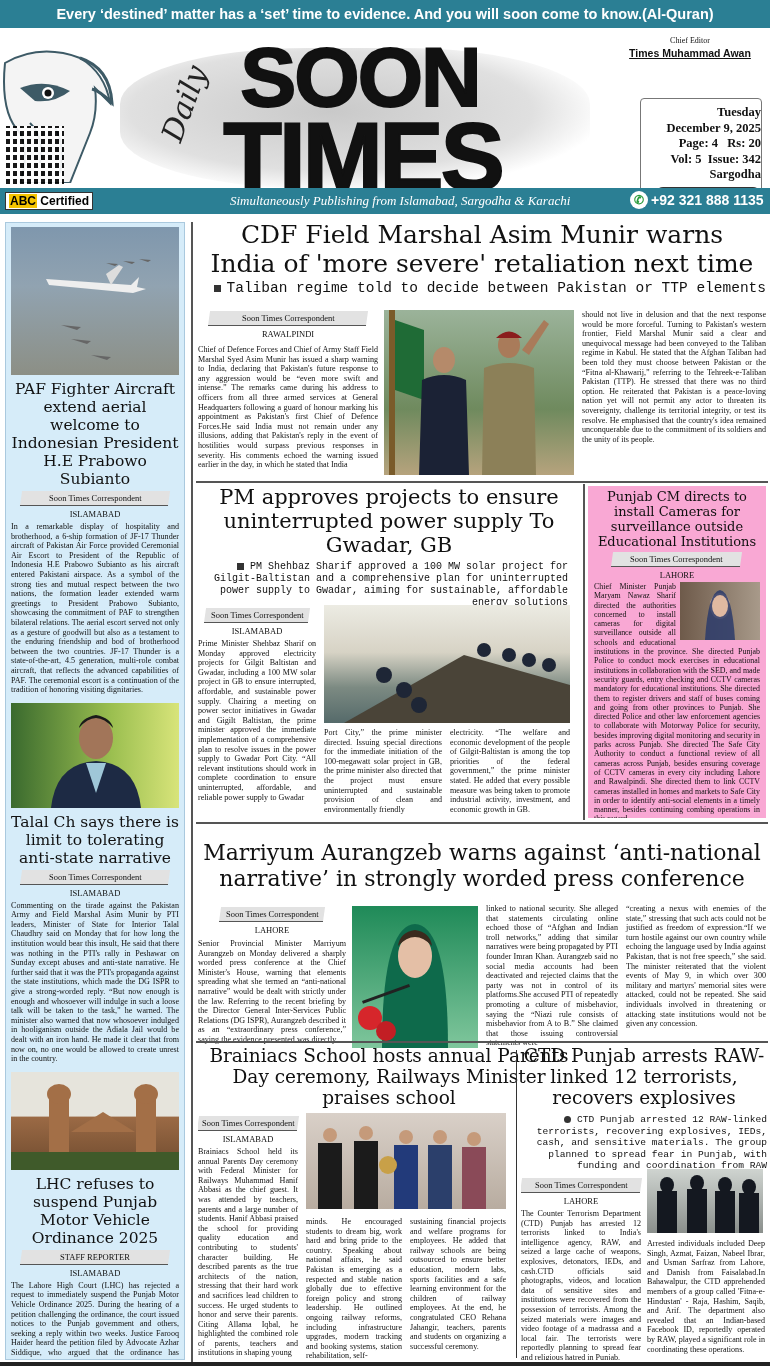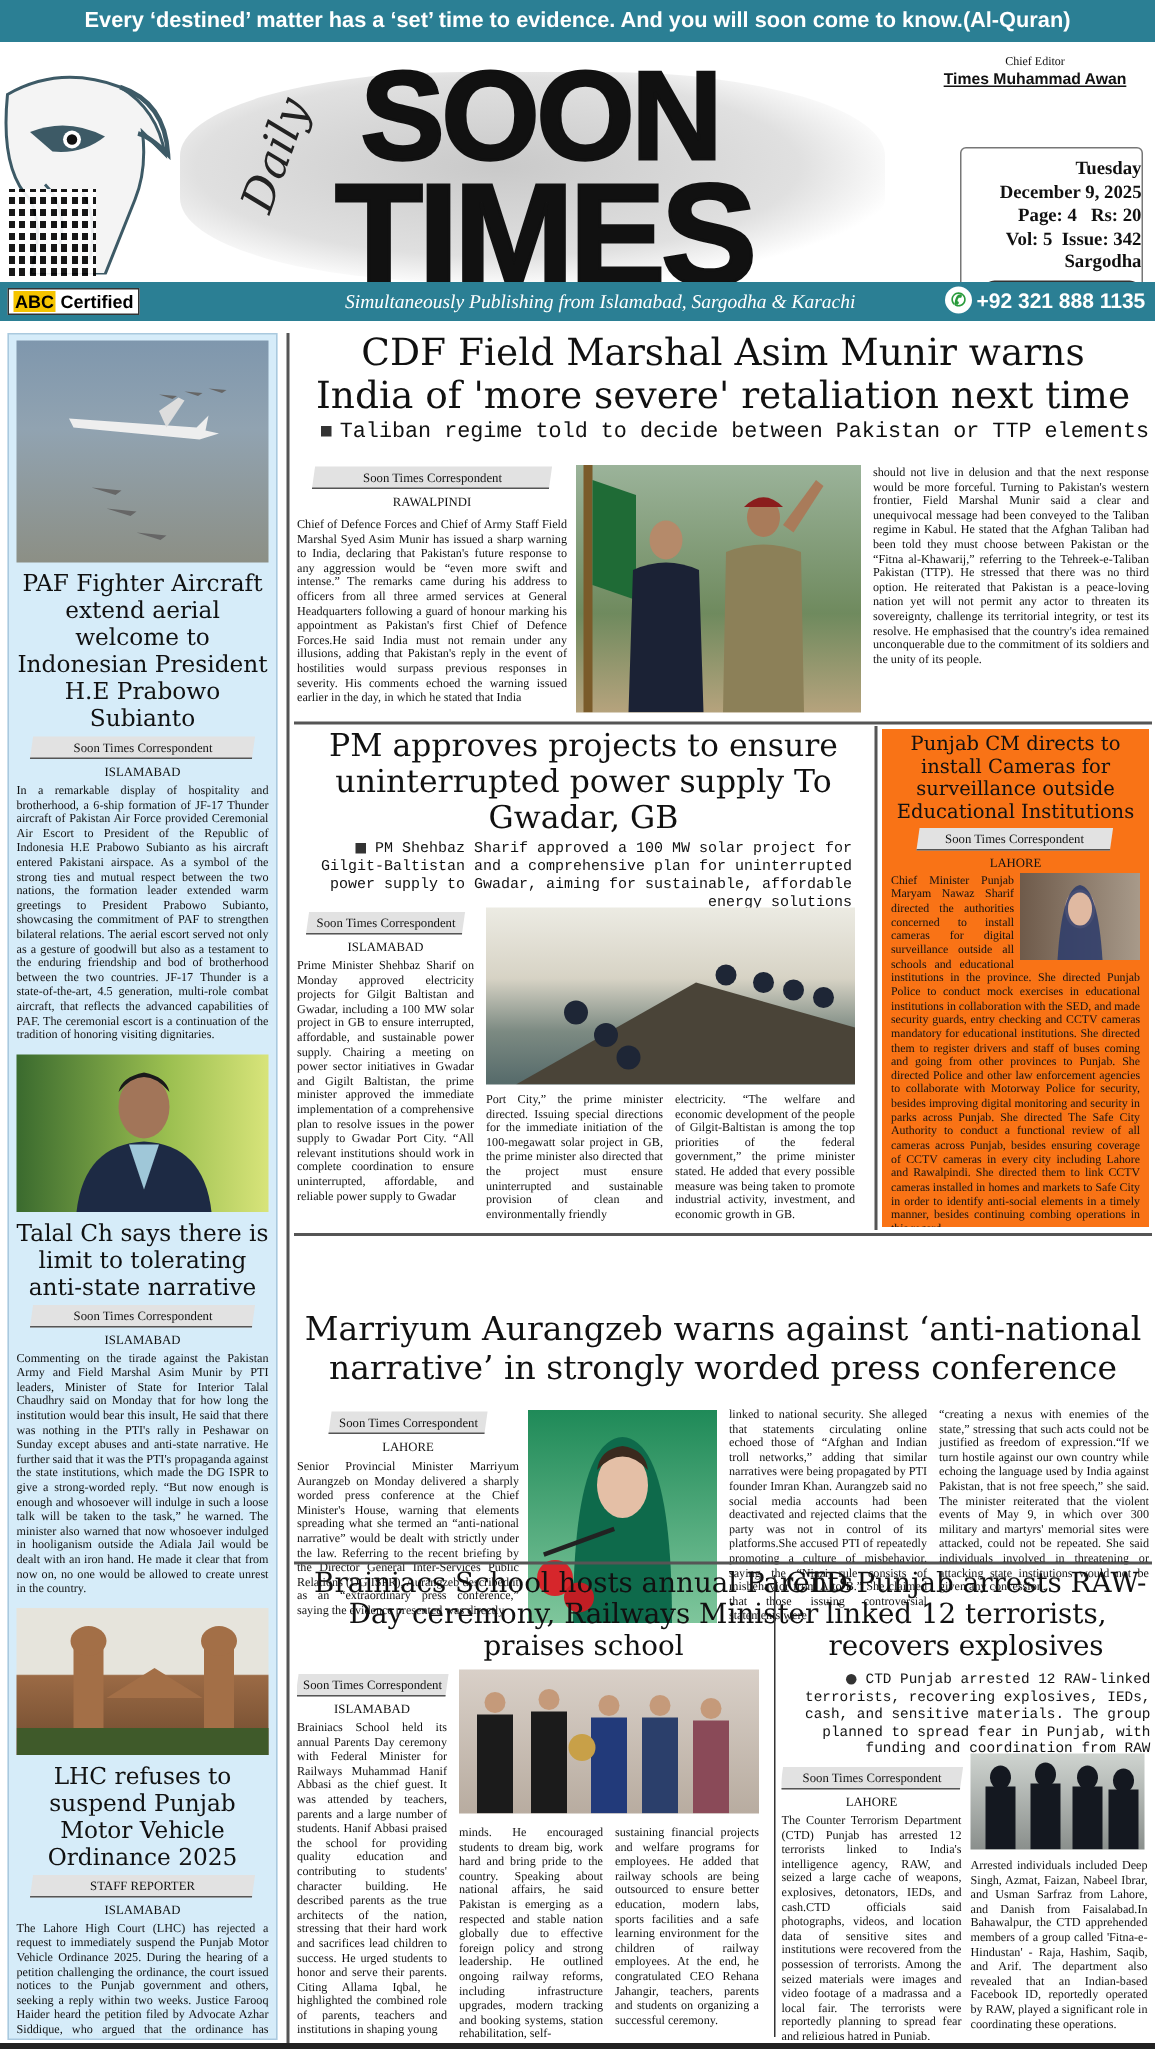--- a/index.html
+++ b/index.html
@@ -28,21 +28,21 @@
 .sidebar{position:absolute;left:5px;top:222px;width:180px;height:1138px;background:#d6ecf9;border:1px solid #aac9de;overflow:hidden}
 .vrule{position:absolute;left:191px;top:222px;width:2px;height:1140px;background:#555}
 .img{background:#8a9aa8;position:relative;overflow:hidden}
 .headline{font-family:"DejaVu Serif",serif;text-align:center;color:#111}
 .byline{margin:3px auto;width:88%;background:#e2e2e2;border-bottom:1.5px solid #555;text-align:center;font-size:8.5px;padding:2px 0;transform:skewX(-8deg)}
 .byline span{display:inline-block;transform:skewX(8deg)}
 .loc{text-align:center;font-size:8.5px;margin-bottom:3px}
 .body{font-size:8.1px;line-height:9.6px;text-align:justify;hyphens:auto}
 .hsep{position:absolute;height:2px;background:#555}
 .art{position:absolute;overflow:hidden}
-.yellow{background:#f97316}
+.yellow{background:#f9a8d4}
 .deck{font-family:Liberation Mono, monospace;text-align:right;font-size:10px;line-height:12px}
 .bullet{display:inline-block;width:7px;height:7px;background:#333;margin-right:6px;vertical-align:middle}
 .bulletc{display:inline-block;width:7px;height:7px;background:#333;border-radius:50%;margin-right:6px;vertical-align:middle}
 </style>
 </head>
 <body>
 
 <div class="banner"><span>Every ‘destined’ matter has a ‘set’ time to evidence. And you will soon come to know.(Al-Quran)</span></div>
 
 <div class="mast">
@@ -197,21 +197,21 @@
     <svg width="80" height="58" viewBox="0 0 80 58">
         <ellipse cx="40" cy="24" rx="10" ry="13" fill="#e0b9a1"></ellipse>
         <path d="M25 58 Q28 10 40 8 Q52 10 55 58Z" fill="#2c3b6b" opacity=".85"></path>
         <ellipse cx="40" cy="24" rx="8" ry="11" fill="#e0b9a1"></ellipse>
       </svg>
   </div>
   <div class="body" style="font-size:7.9px;line-height:9.3px">Chief Minister Punjab Maryam Nawaz Sharif directed the authorities concerned to install cameras for digital surveillance outside all schools and educational institutions in the province. She directed Punjab Police to conduct mock exercises in educational institutions in collaboration with the SED, and made security guards, entry checking and CCTV cameras mandatory for educational institutions. She directed them to register drivers and staff of buses coming and going from other provinces to Punjab. She directed Police and other law enforcement agencies to collaborate with Motorway Police for security, besides improving digital monitoring and security in parks across Punjab. She directed The Safe City Authority to conduct a functional review of all cameras across Punjab, besides ensuring coverage of CCTV cameras in every city including Lahore and Rawalpindi. She directed them to link CCTV cameras installed in homes and markets to Safe City in order to identify anti-social elements in a timely manner, besides continuing combing operations in this regard.</div>
 </div>
 <div class="hsep" style="left:196px;top:822px;width:572px"></div>
 
-<div class="art" style="left:198px;top:874px;width:568px;height:213px">
+<div class="art" style="left:198px;top:840px;width:568px;height:213px">
   <div class="headline" style="font-size:22px;line-height:26px">Marriyum Aurangzeb warns against ‘anti-national narrative’ in strongly worded press conference</div>
   <div style="position:absolute;top:64px;left:0;width:148px">
     <div class="byline" style="width:70%"><span>Soon Times Correspondent</span></div>
     <div class="loc">LAHORE</div>
     <div class="body" style="margin-top:4px">Senior Provincial Minister Marriyum Aurangzeb on Monday delivered a sharply worded press conference at the Chief Minister's House, warning that elements spreading what she termed an “anti-national narrative” would be dealt with strictly under the law. Referring to the recent briefing by the Director General Inter-Services Public Relations (DG ISPR), Aurangzeb described it as an “extraordinary press conference,” saying the evidence presented was directly</div>
   </div>
   <div class="img" style="position:absolute;top:66px;left:154px;width:126px;height:142px;background:linear-gradient(180deg,#1f8a58,#7fc69c)">
     <svg width="126" height="142" viewBox="0 0 126 142">
         <path d="M30 142 Q30 20 63 18 Q96 20 96 142Z" fill="#0e6a4b"></path>
         <ellipse cx="63" cy="50" rx="17" ry="22" fill="#e4bfa6"></ellipse>

